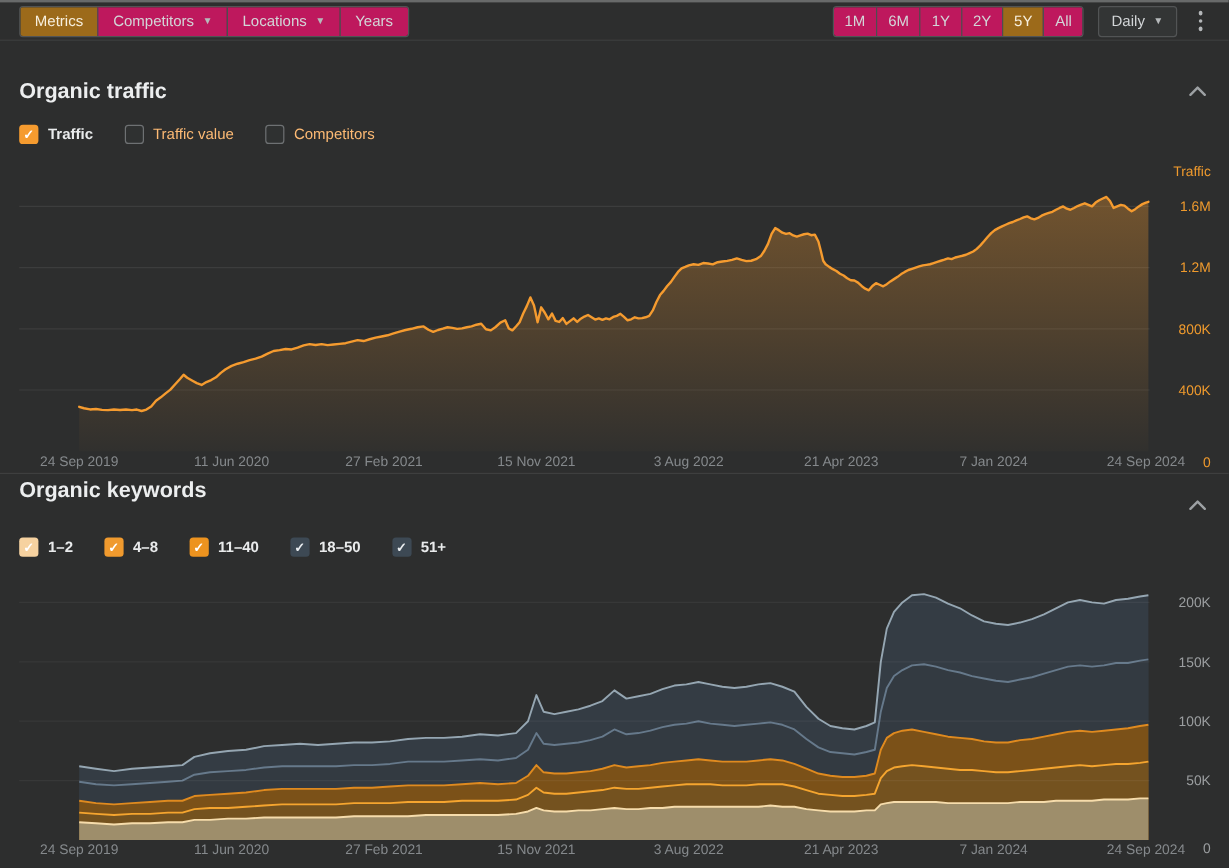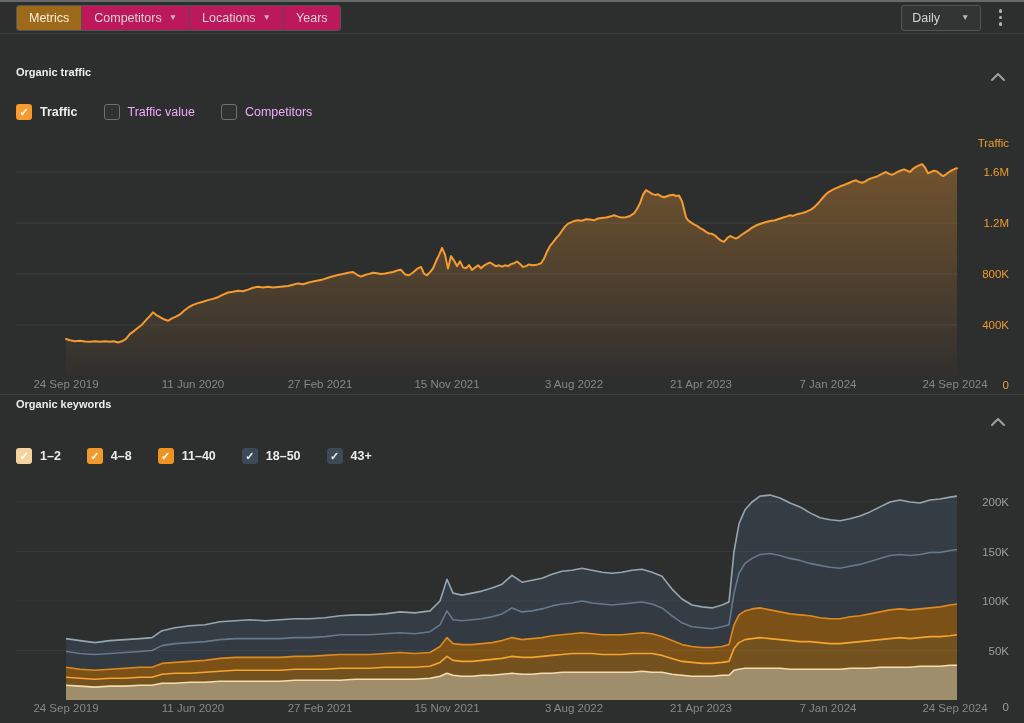--- a/index.html
+++ b/index.html
@@ -18,37 +18,37 @@
   .seg-group{display:flex;border:1px solid #525455;border-radius:3px;overflow:hidden;background:#333535;}
   .seg{
     padding:5px 12px;font-size:12.5px;color:#d3d6d8;background:#be185d;
     border-left:1px solid #4c4e4f;display:flex;align-items:center;gap:7px;cursor:pointer;white-space:nowrap;
   }
   .seg:first-child{border-left:none;}
   .seg.selected{background:#9c6a1a;color:#f7efdd;}
   .rangeseg{padding:5px 9px;}
   .btn{
     border:1px solid #525455;border-radius:3px;background:#333535;
-    padding:5px 10px;color:#d3d6d8;font-size:12.5px;display:flex;gap:21px;align-items:center;cursor:pointer;
+    padding:5px 10px;color:#d3d6d8;font-size:12.5px;display:flex;gap:7px;align-items:center;cursor:pointer;
   }
   .caret{font-size:8.5px;color:#b6b9bb;line-height:1;}
   .kebab{display:flex;flex-direction:column;gap:3px;align-items:center;padding:4px 6px;cursor:pointer;}
   .kebab i{width:3.5px;height:3.5px;border-radius:50%;background:#b4b7b9;display:block;}
-  .section-head{position:absolute;left:16px;font-weight:bold;font-size:11px;color:#eceeef;}
+  .section-head{position:absolute;left:16px;font-weight:bold;font-size:18px;color:#eceeef;}
   .chev{position:absolute;right:14px;width:20px;height:14px;cursor:pointer;}
   .legend{position:absolute;left:16px;display:flex;align-items:center;}
   .leg{display:flex;align-items:center;gap:8px;margin-right:26px;cursor:pointer;}
   .cb{
     width:16px;height:16px;border-radius:3px;display:flex;align-items:center;justify-content:center;
     font-size:11px;font-weight:bold;color:#fff;box-sizing:border-box;
   }
   .cb.unchecked{background:#2f3131;border:1px solid #6e7173;}
   .cb.dark-check{color:#e9edf0;}
   .lbl{font-size:12.5px;color:#e9ebec;font-weight:600;}
-  .lbl.off{color:#f0abfc;font-weight:400;}
+  .lbl.off{color:#fdba74;font-weight:400;}
   .divider{position:absolute;left:0;width:1024px;height:1px;background:#3e3f3f;}
   .chart{position:absolute;left:0;}
   svg text{font-family:"Liberation Sans",sans-serif;}
 </style>
 </head>
 <body>
 
 <div class="topline"></div>
 
 <div class="toolbar">
@@ -62,20 +62,40 @@
       </div>
     <div class="seg">
         <span>Locations</span>
         <span class="caret">▼</span>
       </div>
     <div class="seg">
         <span>Years</span>
       </div>
   </div>
   <div class="tb-right">
+    <div class="seg-group">
+      <div class="seg rangeseg">
+          <span>1M</span>
+        </div>
+      <div class="seg rangeseg">
+          <span>6M</span>
+        </div>
+      <div class="seg rangeseg">
+          <span>1Y</span>
+        </div>
+      <div class="seg rangeseg">
+          <span>2Y</span>
+        </div>
+      <div class="seg rangeseg selected">
+          <span>5Y</span>
+        </div>
+      <div class="seg rangeseg">
+          <span>All</span>
+        </div>
+    </div>
     <div class="btn">
       <span>Daily</span>
       <span class="caret">▼</span>
     </div>
     <div class="kebab">
         <i></i>
         <i></i>
         <i></i>
       </div>
   </div>
@@ -157,21 +177,21 @@
   <div class="leg">
     <span class="cb" style="background: rgb(237, 147, 31);">✓</span>
     <span class="lbl">11–40</span>
   </div>
   <div class="leg">
     <span class="cb dark-check" style="background: rgb(61, 73, 84);">✓</span>
     <span class="lbl">18–50</span>
   </div>
   <div class="leg">
     <span class="cb dark-check" style="background: rgb(61, 73, 84);">✓</span>
-    <span class="lbl">43+</span>
+    <span class="lbl">51+</span>
   </div>
 </div>
 
 <div class="chart" style="top:474px;">
   <svg id="svg-keywords" width="1024" height="249">
       <path d="M66,164.6 L80,166.6 L95,168.6 L110,166.6 L125,165.6 L140,164.6 L152,163.6 L162,156.7 L175,153.7 L190,151.8 L205,150.8 L220,147.8 L235,146.8 L250,145.8 L265,146.8 L280,145.8 L295,144.8 L310,144.8 L325,143.8 L340,141.8 L355,140.9 L370,140.9 L385,139.9 L400,137.9 L415,138.9 L430,136.9 L440,127.0 L447,105.2 L453,119.1 L462,121.1 L472,119.1 L482,117.1 L492,114.1 L502,110.2 L512,101.3 L522,108.2 L532,106.2 L542,104.2 L552,100.3 L562,97.3 L572,96.3 L582,94.3 L592,96.3 L602,98.3 L612,99.3 L622,98.3 L632,96.3 L642,95.3 L652,98.3 L662,102.3 L672,115.1 L682,125.0 L692,131.0 L702,132.9 L712,133.9 L722,131.0 L729,128.0 L734,77.5 L739,49.8 L745,35.9 L752,28.0 L760,22.1 L770,21.1 L780,24.0 L790,29.0 L800,32.9 L810,38.9 L820,43.8 L830,45.8 L840,46.8 L850,44.8 L860,41.9 L870,37.9 L880,32.9 L890,28.0 L900,26.0 L910,28.0 L920,29.0 L930,26.0 L940,25.0 L950,23.1 L957,22.1 L957,226 L66,226 Z" fill="#343c44"></path>
       <path d="M66,177.5 L80,179.5 L95,180.5 L110,179.5 L125,178.5 L140,177.5 L152,176.5 L162,171.6 L175,169.6 L190,168.6 L205,167.6 L220,165.6 L235,164.6 L250,164.6 L265,164.6 L280,164.6 L295,163.6 L310,163.6 L325,162.6 L340,160.7 L355,160.7 L370,160.7 L385,159.7 L400,158.7 L415,159.7 L430,157.7 L440,150.8 L447,136.9 L453,145.8 L462,146.8 L472,145.8 L482,144.8 L492,142.8 L502,139.9 L512,133.9 L522,137.9 L532,136.9 L542,134.9 L552,131.9 L562,130.0 L572,129.0 L582,127.0 L592,129.0 L602,130.0 L612,131.0 L622,130.0 L632,129.0 L642,128.0 L652,130.0 L662,133.9 L672,141.8 L682,148.8 L692,152.7 L702,153.7 L712,154.7 L722,152.7 L729,150.8 L734,119.1 L739,99.3 L745,89.4 L752,84.4 L760,80.5 L770,79.5 L780,81.5 L790,84.4 L800,86.4 L810,89.4 L820,91.4 L830,93.3 L840,94.3 L850,92.3 L860,90.4 L870,87.4 L880,84.4 L890,81.5 L900,80.5 L910,81.5 L920,80.5 L930,78.5 L940,78.5 L950,76.5 L957,75.5 L957,226 L66,226 Z" fill="#333a41"></path>
       <path d="M66,193.3 L80,195.3 L95,196.3 L110,195.3 L125,194.3 L140,193.3 L152,193.3 L162,189.4 L175,188.4 L190,187.4 L205,186.4 L220,184.4 L235,183.4 L250,183.4 L265,183.4 L280,183.4 L295,182.4 L310,182.4 L325,181.4 L340,180.5 L355,180.5 L370,180.5 L385,179.5 L400,178.5 L415,179.5 L430,178.5 L440,172.5 L447,163.6 L453,169.6 L462,170.6 L472,170.6 L482,169.6 L492,168.6 L502,166.6 L512,163.6 L522,165.6 L532,164.6 L542,163.6 L552,161.7 L562,160.7 L572,159.7 L582,158.7 L592,159.7 L602,160.7 L612,160.7 L622,160.7 L632,159.7 L642,158.7 L652,159.7 L662,162.6 L672,166.6 L682,170.6 L692,172.5 L702,173.5 L712,173.5 L722,172.5 L729,170.6 L734,150.8 L739,140.9 L745,136.9 L752,134.9 L760,133.9 L770,135.9 L780,137.9 L790,139.9 L800,140.9 L810,141.8 L820,143.8 L830,144.8 L840,144.8 L850,142.8 L860,141.8 L870,139.9 L880,137.9 L890,135.9 L900,134.9 L910,135.9 L920,134.9 L930,133.9 L940,132.9 L950,131.0 L957,130.0 L957,226 L66,226 Z" fill="#7b5118"></path>
       <path d="M66,203.2 L80,204.2 L95,205.2 L110,204.2 L125,204.2 L140,203.2 L152,203.2 L162,200.3 L175,199.3 L190,199.3 L205,198.3 L220,197.3 L235,196.3 L250,196.3 L265,196.3 L280,196.3 L295,195.3 L310,195.3 L325,195.3 L340,194.3 L355,194.3 L370,194.3 L385,193.3 L400,193.3 L415,193.3 L430,192.3 L440,188.4 L447,182.4 L453,186.4 L462,187.4 L472,187.4 L482,186.4 L492,185.4 L502,184.4 L512,182.4 L522,183.4 L532,183.4 L542,182.4 L552,181.4 L562,180.5 L572,179.5 L582,179.5 L592,179.5 L602,180.5 L612,180.5 L622,180.5 L632,179.5 L642,179.5 L652,179.5 L662,181.4 L672,184.4 L682,187.4 L692,188.4 L702,189.4 L712,189.4 L722,188.4 L729,187.4 L734,174.5 L739,168.6 L745,165.6 L752,164.6 L760,163.6 L770,164.6 L780,165.6 L790,166.6 L800,167.6 L810,167.6 L820,168.6 L830,169.6 L840,169.6 L850,168.6 L860,167.6 L870,166.6 L880,165.6 L890,164.6 L900,163.6 L910,164.6 L920,163.6 L930,162.6 L940,162.6 L950,161.7 L957,160.7 L957,226 L66,226 Z" fill="#74521f"></path>
       <path d="M66,211.2 L80,212.1 L95,213.1 L110,212.1 L125,212.1 L140,211.2 L152,211.2 L162,209.2 L175,209.2 L190,208.2 L205,208.2 L220,207.2 L235,207.2 L250,207.2 L265,207.2 L280,207.2 L295,206.2 L310,206.2 L325,206.2 L340,206.2 L355,205.2 L370,205.2 L385,205.2 L400,205.2 L415,205.2 L430,204.2 L440,202.2 L447,199.3 L453,201.3 L462,202.2 L472,202.2 L482,201.3 L492,201.3 L502,200.3 L512,199.3 L522,200.3 L532,200.3 L542,199.3 L552,199.3 L562,198.3 L572,198.3 L582,198.3 L592,198.3 L602,198.3 L612,198.3 L622,198.3 L632,198.3 L642,197.3 L652,198.3 L662,198.3 L672,200.3 L682,201.3 L692,202.2 L702,202.2 L712,202.2 L722,201.3 L729,201.3 L734,196.3 L739,195.3 L745,194.3 L752,194.3 L760,194.3 L770,194.3 L780,194.3 L790,195.3 L800,195.3 L810,195.3 L820,195.3 L830,195.3 L840,195.3 L850,194.3 L860,194.3 L870,194.3 L880,193.3 L890,193.3 L900,193.3 L910,193.3 L920,192.3 L930,192.3 L940,192.3 L950,191.3 L957,191.3 L957,226 L66,226 Z" fill="#9e8e6b"></path>

